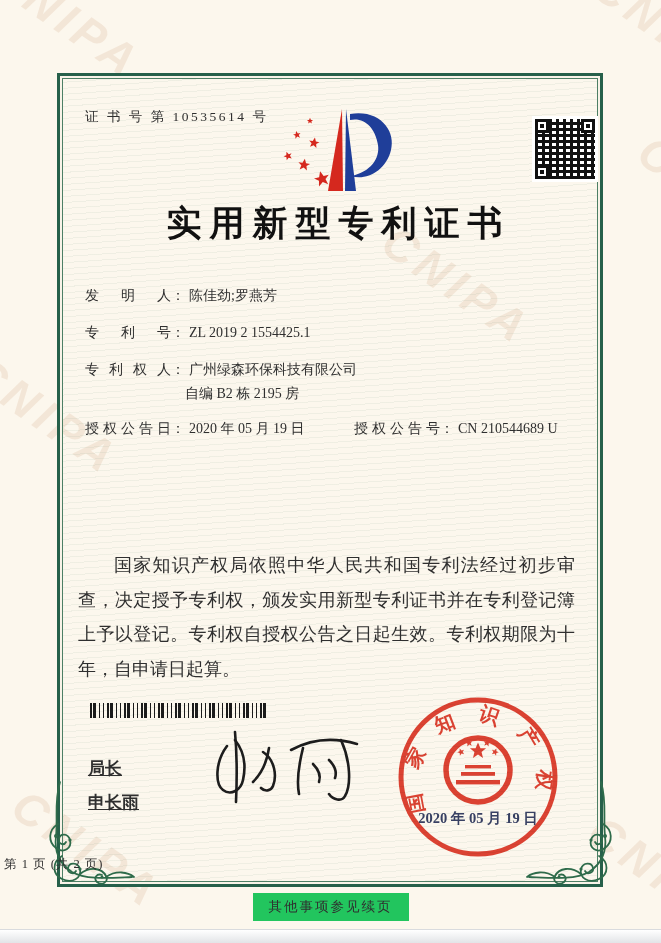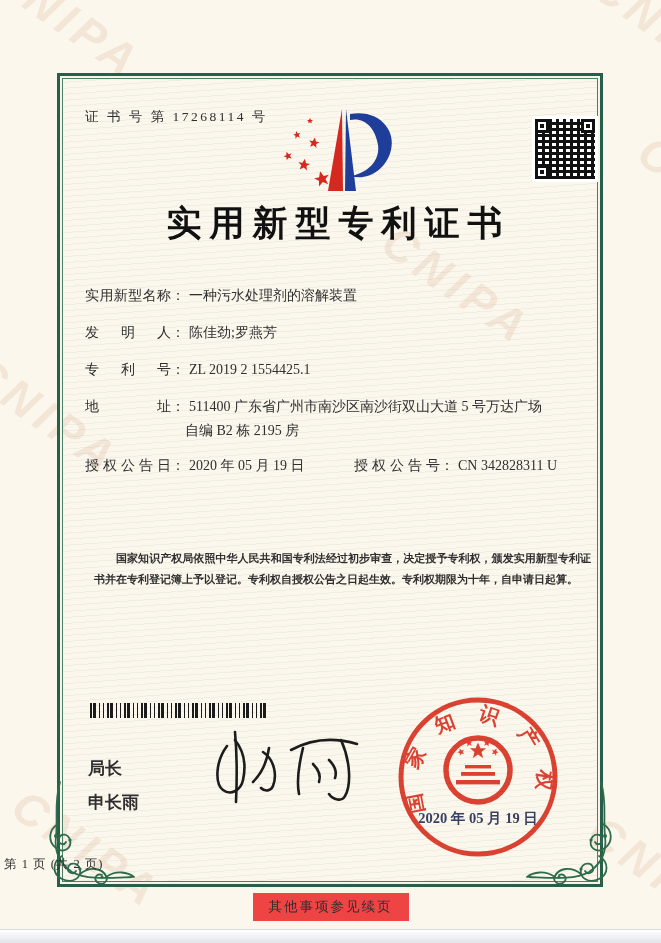--- a/index.html
+++ b/index.html
@@ -45,43 +45,43 @@
     font-size:35px;font-weight:bold;letter-spacing:8px;color:#111;z-index:5;
   }
   
   .fields{position:absolute;left:85px;top:285px;width:500px;font-size:14px;z-index:5;}
   .row{margin-bottom:15px;line-height:22px;white-space:nowrap;}
   .lbl{display:inline-block;width:86px;text-align:justify;text-align-last:justify;vertical-align:top;}
   .val{margin-left:4px;}
   .addr-line2{margin-left:100px;line-height:20px;margin-top:-12px;margin-bottom:14px;}
   .two-col .col2{margin-left:46px;}
   
-  .paras{position:absolute;left:94px;top:548px;width:497px;font-size:11px;
-    line-height:1.92;text-align:justify;z-index:5;font-weight:bold;}
+  .paras{position:absolute;left:78px;top:548px;width:497px;font-size:18px;
+    line-height:1.92;text-align:justify;z-index:5;}
   .paras p{margin:0;text-indent:2em;}
   
   .barcode{
     position:absolute;left:90px;top:703px;width:176px;height:15px;z-index:5;
     background:repeating-linear-gradient(90deg,#1b1b1b 0 2px,transparent 2px 3px,#1b1b1b 3px 6px,transparent 6px 9px,#1b1b1b 9px 10px,transparent 10px 13px,#1b1b1b 13px 14px,transparent 14px 17px);
   }
   
   .sig-label{position:absolute;left:88px;top:752px;font-family:"Liberation Sans",sans-serif;
-    font-size:17px;font-weight:600;line-height:34px;z-index:5;}
+    font-size:17px;font-weight:600;line-height:34px;z-index:5;text-decoration:underline;}
   .sig-hand{position:absolute;left:195px;top:728px;z-index:6;}
   
   .seal{position:absolute;left:392px;top:692px;z-index:7;mix-blend-mode:multiply;opacity:.93;}
   
   .flourish{position:absolute;top:778px;z-index:4;}
   .flourish.left{left:46px;}
   .flourish.right{left:523px;transform:scaleX(-1);}
   
   .page-num{position:absolute;left:4px;top:856px;width:583px;text-align:left;font-size:12.5px;letter-spacing:1px;z-index:5;}
   .cont-note{
     position:absolute;left:50%;transform:translateX(-50%);top:893px;
-    background:#ef4444;padding:5px 16px;font-size:13.5px;letter-spacing:2px;z-index:5;white-space:nowrap;
+    background:#22c55e;padding:5px 16px;font-size:13.5px;letter-spacing:2px;z-index:5;white-space:nowrap;
   }
   .bottom-strip{position:absolute;left:0;bottom:0;width:661px;height:13px;
     background:linear-gradient(#ffffff,#e2e4e7);border-top:1px solid #d9dbde;z-index:3;}
   svg text{font-family:"Liberation Serif","DejaVu Serif",serif;}
 </style>
 </head>
 <body>
 
 <div class="wm" style="left:-18px;top:-8px">CNIPA</div>
 <div class="wm" style="left:583px;top:2px">CNIPA</div>
@@ -117,21 +117,21 @@
     <path d="M60,99 C70,92 82,94 88,99"></path>
   </g>
   <g fill="#2e6b4a">
     <circle cx="10" cy="58" r="2"></circle>
       <circle cx="24" cy="62" r="1.6"></circle>
       <circle cx="34" cy="91" r="1.6"></circle>
       <circle cx="56" cy="99" r="1.5"></circle>
   </g>
 </svg>
 
-<div class="cert-no">证 书 号 第 17268114 号</div>
+<div class="cert-no">证 书 号 第 10535614 号</div>
 
 <svg class="logo" width="128" height="96" viewBox="0 0 128 96">
   <defs>
     <polygon id="st" points="0,-10 2.9,-3.1 9.5,-3.1 4.2,1.2 5.9,8.1 0,4 -5.9,8.1 -4.2,1.2 -9.5,-3.1 -2.9,-3.1"></polygon>
   </defs>
   <g fill="#d5281e">
     <use href="#st" transform="translate(40,20) scale(0.32)"></use>
     <use href="#st" transform="translate(27,34) scale(0.40) rotate(-12)"></use>
     <use href="#st" transform="translate(44,42) scale(0.55) rotate(10)"></use>
     <use href="#st" transform="translate(18,55) scale(0.45) rotate(-20)"></use>
@@ -150,38 +150,35 @@
     <div class="finder tl"></div>
     <div class="finder tr"></div>
     <div class="finder bl"></div>
   </div>
 </div>
 
 <div class="title">实用新型专利证书</div>
 
 <div class="fields">
   <div class="row">
-    <span class="lbl">实用新型名称</span><span>：</span><span class="val">一种污水处理剂的溶解装置</span>
-  </div>
-  <div class="row">
     <span class="lbl">发　明　人</span><span>：</span><span class="val">陈佳劲;罗燕芳</span>
   </div>
   <div class="row">
     <span class="lbl">专　利　号</span><span>：</span><span class="val">ZL 2019 2 1554425.1</span>
   </div>
   <div class="row">
-    <span class="lbl">地　　　址</span><span>：</span><span class="val">511400 广东省广州市南沙区南沙街双山大道 5 号万达广场</span>
+    <span class="lbl">专 利 权 人</span><span>：</span><span class="val">广州绿森环保科技有限公司</span>
   </div>
   <div class="addr-line2">自编 B2 栋 2195 房</div>
   <div class="row two-col">
     <span>
       <span class="lbl">授权公告日</span><span>：</span><span class="val">2020 年 05 月 19 日</span>
     </span>
     <span class="col2">
-      <span class="lbl">授权公告号</span><span>：</span><span class="val">CN 342828311 U</span>
+      <span class="lbl">授权公告号</span><span>：</span><span class="val">CN 210544689 U</span>
     </span>
   </div>
 </div>
 
 <div class="paras">
   <p>国家知识产权局依照中华人民共和国专利法经过初步审查，决定授予专利权，颁发实用新型专利证书并在专利登记簿上予以登记。专利权自授权公告之日起生效。专利权期限为十年，自申请日起算。</p>
 </div>
 
 <div class="barcode"></div>
 

